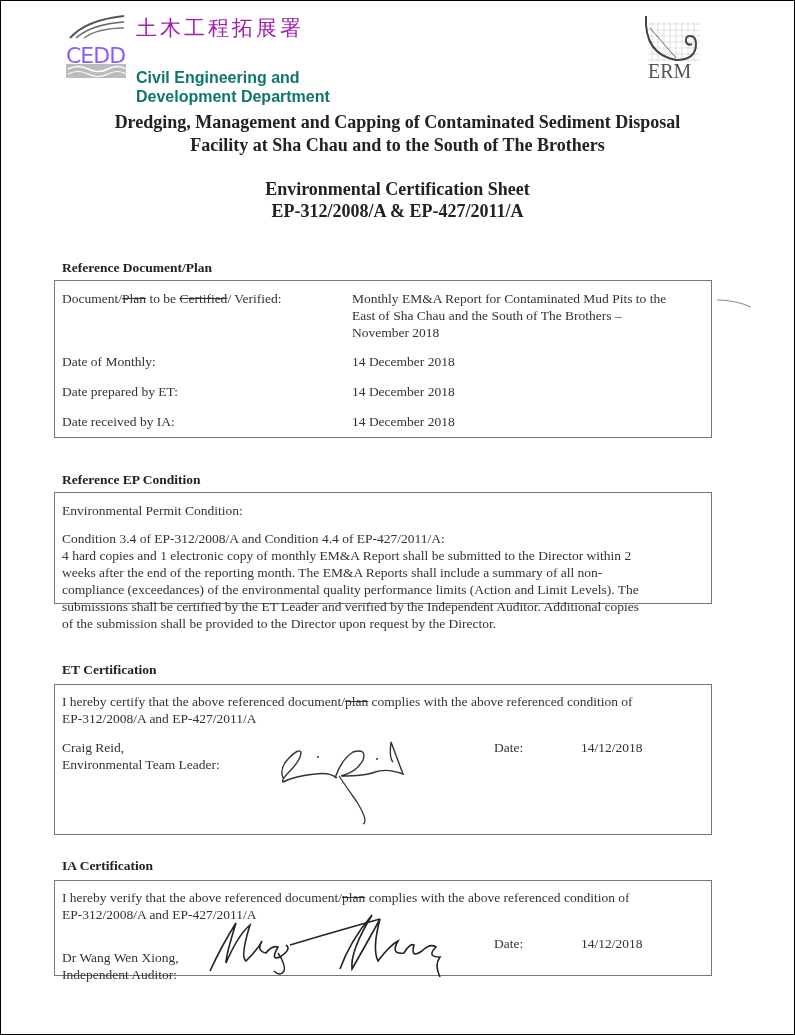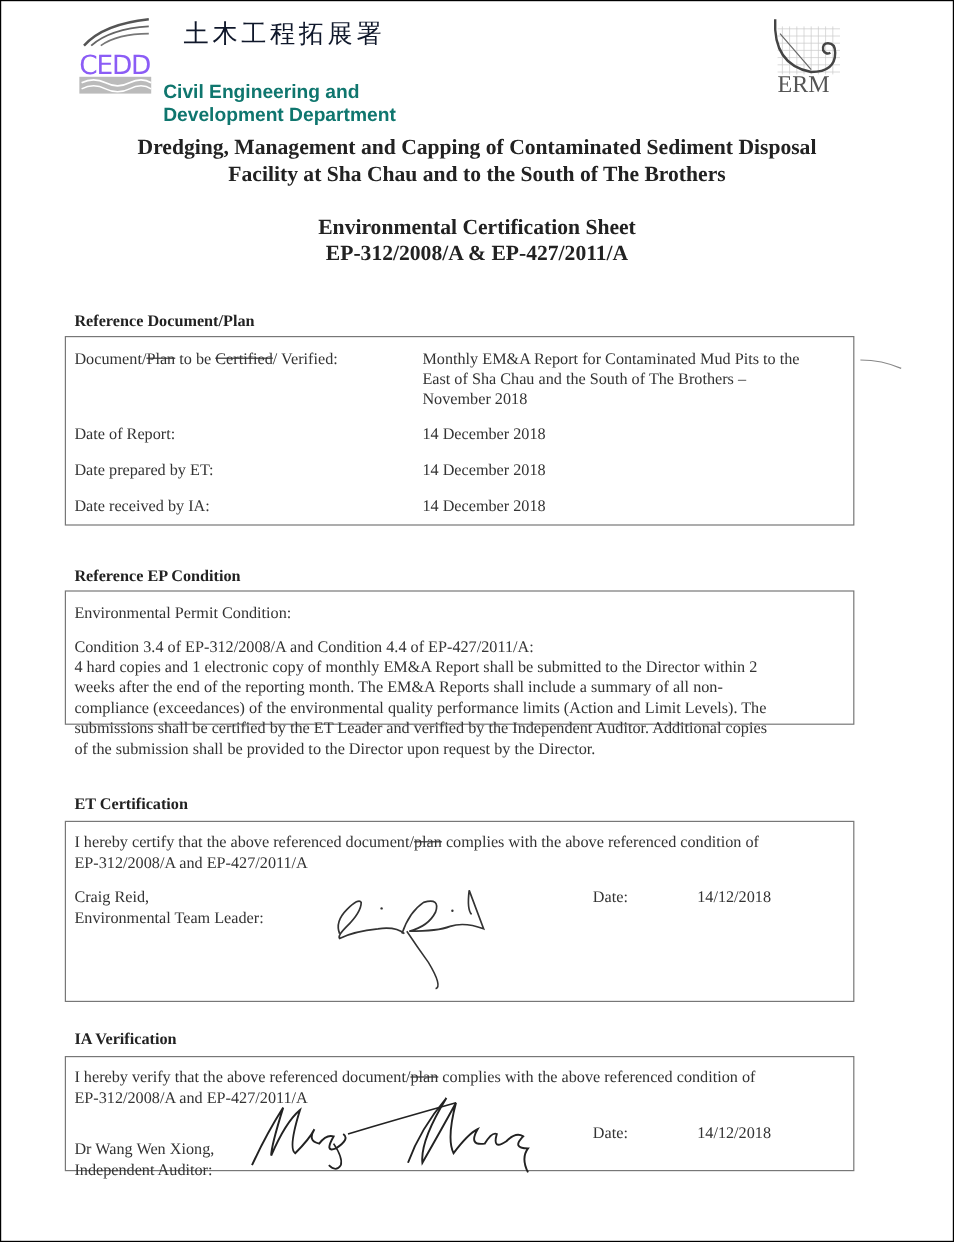--- a/index.html
+++ b/index.html
@@ -14,23 +14,22 @@
     .page-frame {
       position: absolute; left: 0; top: 0;
       width: 793px; height: 1033px;
       border: 1px solid #000;
     }
     
     .cedd-logo { position: absolute; left: 66px; top: 12px; width: 300px; height: 70px; }
     .cedd-mark { position: absolute; left: 0; top: 0; width: 62px; height: 68px; }
     .cedd-chinese {
       position: absolute; left: 70px; top: 2px;
-      font-family: "DejaVu Sans", sans-serif; font-size: 21px; color: #0f172a;
+      font-family: "DejaVu Sans", sans-serif; font-size: 21px; color: #a21caf;
       letter-spacing: 3px;
-      margin-left: 17px;
     }
     .cedd-letters {
       position: absolute; left: 0px; top: 31px;
       font-family: "DejaVu Sans", sans-serif; font-size: 22px; color: #8b5cf6;
       letter-spacing: -1px;
     }
     .cedd-name {
       position: absolute; left: 70px; top: 32px;
       font-family: "Liberation Sans", sans-serif; font-weight: bold;
       font-size: 16px; line-height: 19px; color: #0f766e; margin-top: 24px;
@@ -121,21 +120,21 @@
 <div class="section-label" style="top:260px;">Reference Document/Plan</div>
 <div class="box" style="top:280px; height:158px;">
   <div class="txt" style="left:7px; top:9px;">
     <span>Document/</span><span class="strike">Plan</span><span> to be </span><span class="strike">Certified</span><span>/ Verified:</span>
   </div>
   <div class="txt" style="left:297px; top:9px;">
     <div>Monthly EM&amp;A Report for Contaminated Mud Pits to the</div>
     <div>East of Sha Chau and the South of The Brothers –</div>
     <div>November 2018</div>
   </div>
-  <div class="txt" style="left:7px; top:72px;">Date of Report:</div>
+  <div class="txt" style="left:7px; top:72px;">Date of Monthly:</div>
   <div class="txt" style="left:297px; top:72px;">14 December 2018</div>
   <div class="txt" style="left:7px; top:102px;">Date prepared by  ET:</div>
   <div class="txt" style="left:297px; top:102px;">14 December 2018</div>
   <div class="txt" style="left:7px; top:132px;">Date received by IA:</div>
   <div class="txt" style="left:297px; top:132px;">14 December 2018</div>
 </div>
 <svg class="sig" style="left:715px; top:296px;" width="40" height="14">
   <path d="M2 4 Q20 4 36 11" stroke="#888" stroke-width="1" fill="none"></path>
 </svg>
 
@@ -167,21 +166,21 @@
 </div>
 <svg class="sig" style="left:275px; top:738px;" width="135" height="90" viewBox="0 0 135 90">
   <path d="M8 40 Q4 30 14 20 Q24 10 26 14 Q26 22 14 34 Q6 42 8 44 Q20 38 40 36 Q55 34 62 40" stroke="#333" stroke-width="1.4" fill="none"></path>
   <circle cx="43" cy="19" r="1" fill="#333"></circle>
   <path d="M60 40 Q66 22 78 14 Q92 10 88 22 Q82 34 66 38 Q90 38 100 34" stroke="#333" stroke-width="1.4" fill="none"></path>
   <circle cx="102" cy="21" r="1" fill="#333"></circle>
   <path d="M100 34 Q112 30 128 36 L116 4 Q114 20 118 24" stroke="#333" stroke-width="1.4" fill="none"></path>
   <path d="M64 38 Q72 50 82 64 Q94 84 88 86" stroke="#333" stroke-width="1.3" fill="none"></path>
 </svg>
 
-<div class="section-label" style="top:858px;">IA Verification</div>
+<div class="section-label" style="top:858px;">IA Certification</div>
 <div class="box" style="top:880px; height:96px;">
   <div class="txt" style="left:7px; top:8px;">
     <div><span>I hereby verify that the above referenced document/</span><span class="strike">plan</span><span> complies with the above referenced condition of</span></div>
     <div>EP-312/2008/A and EP-427/2011/A</div>
   </div>
   <div class="txt" style="left:7px; top:68px;">
     <div>Dr Wang Wen Xiong,</div>
     <div>Independent Auditor:</div>
   </div>
   <div class="txt" style="left:439px; top:54px;">Date:</div>

